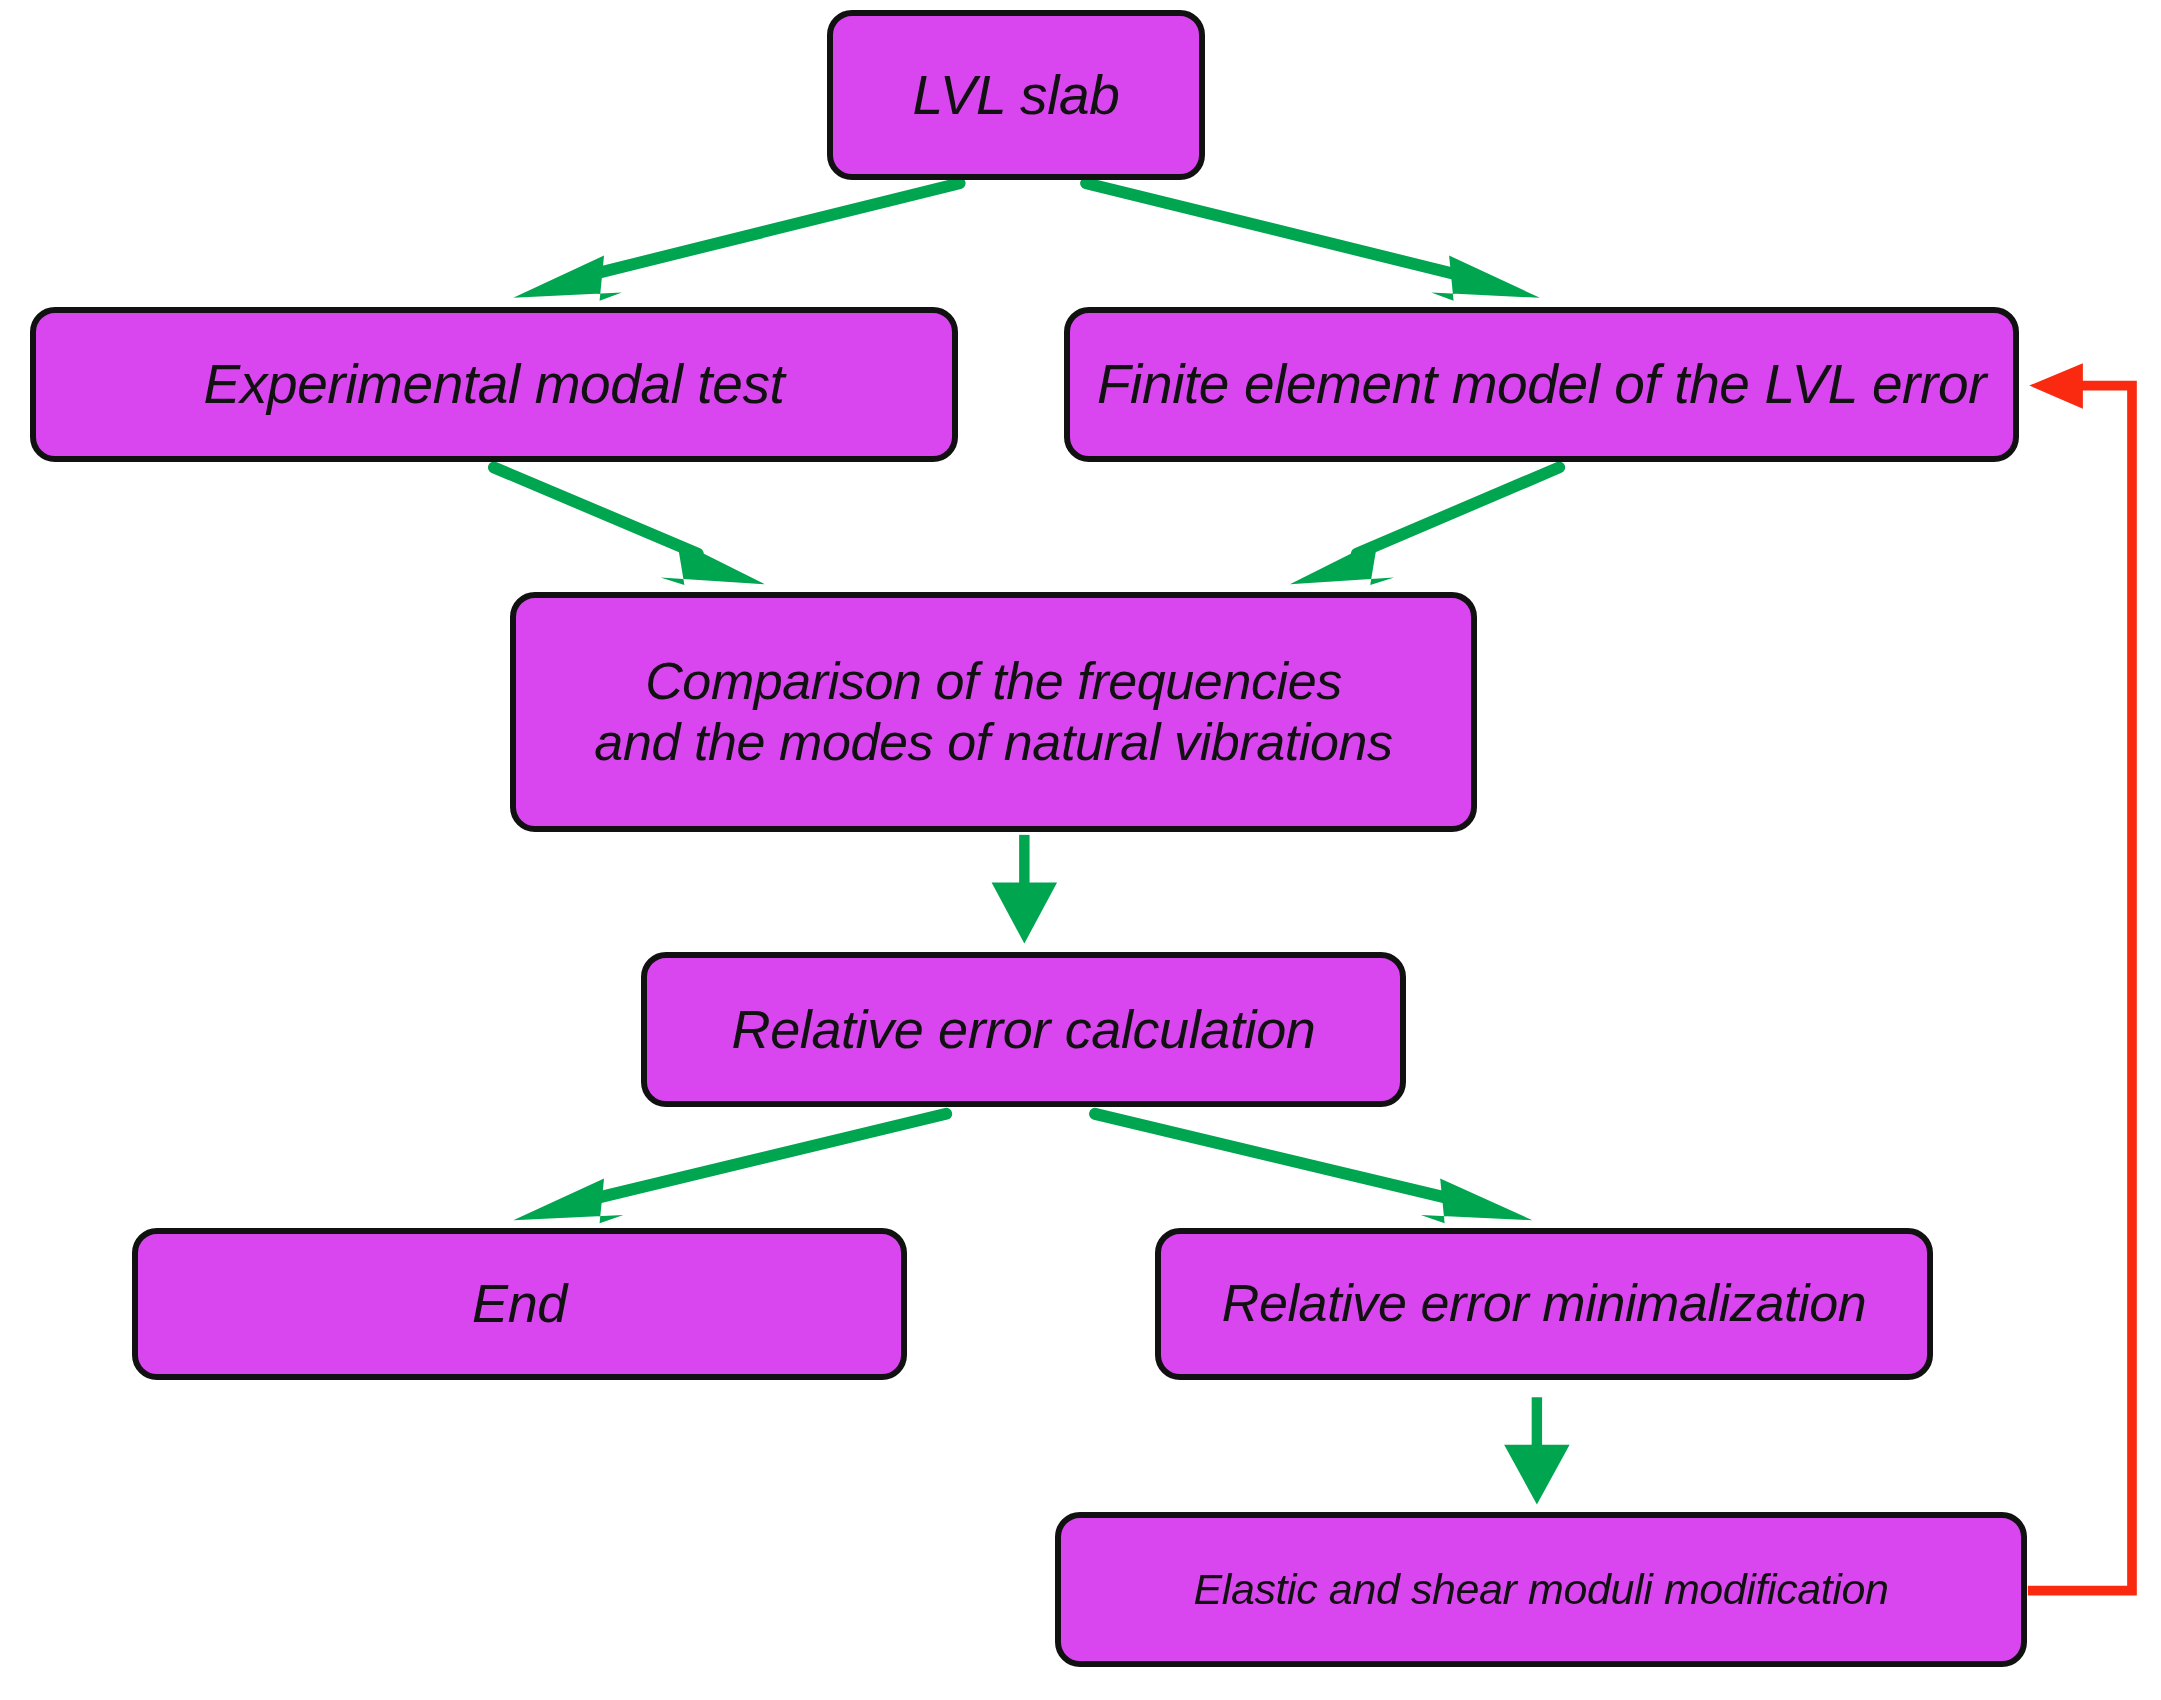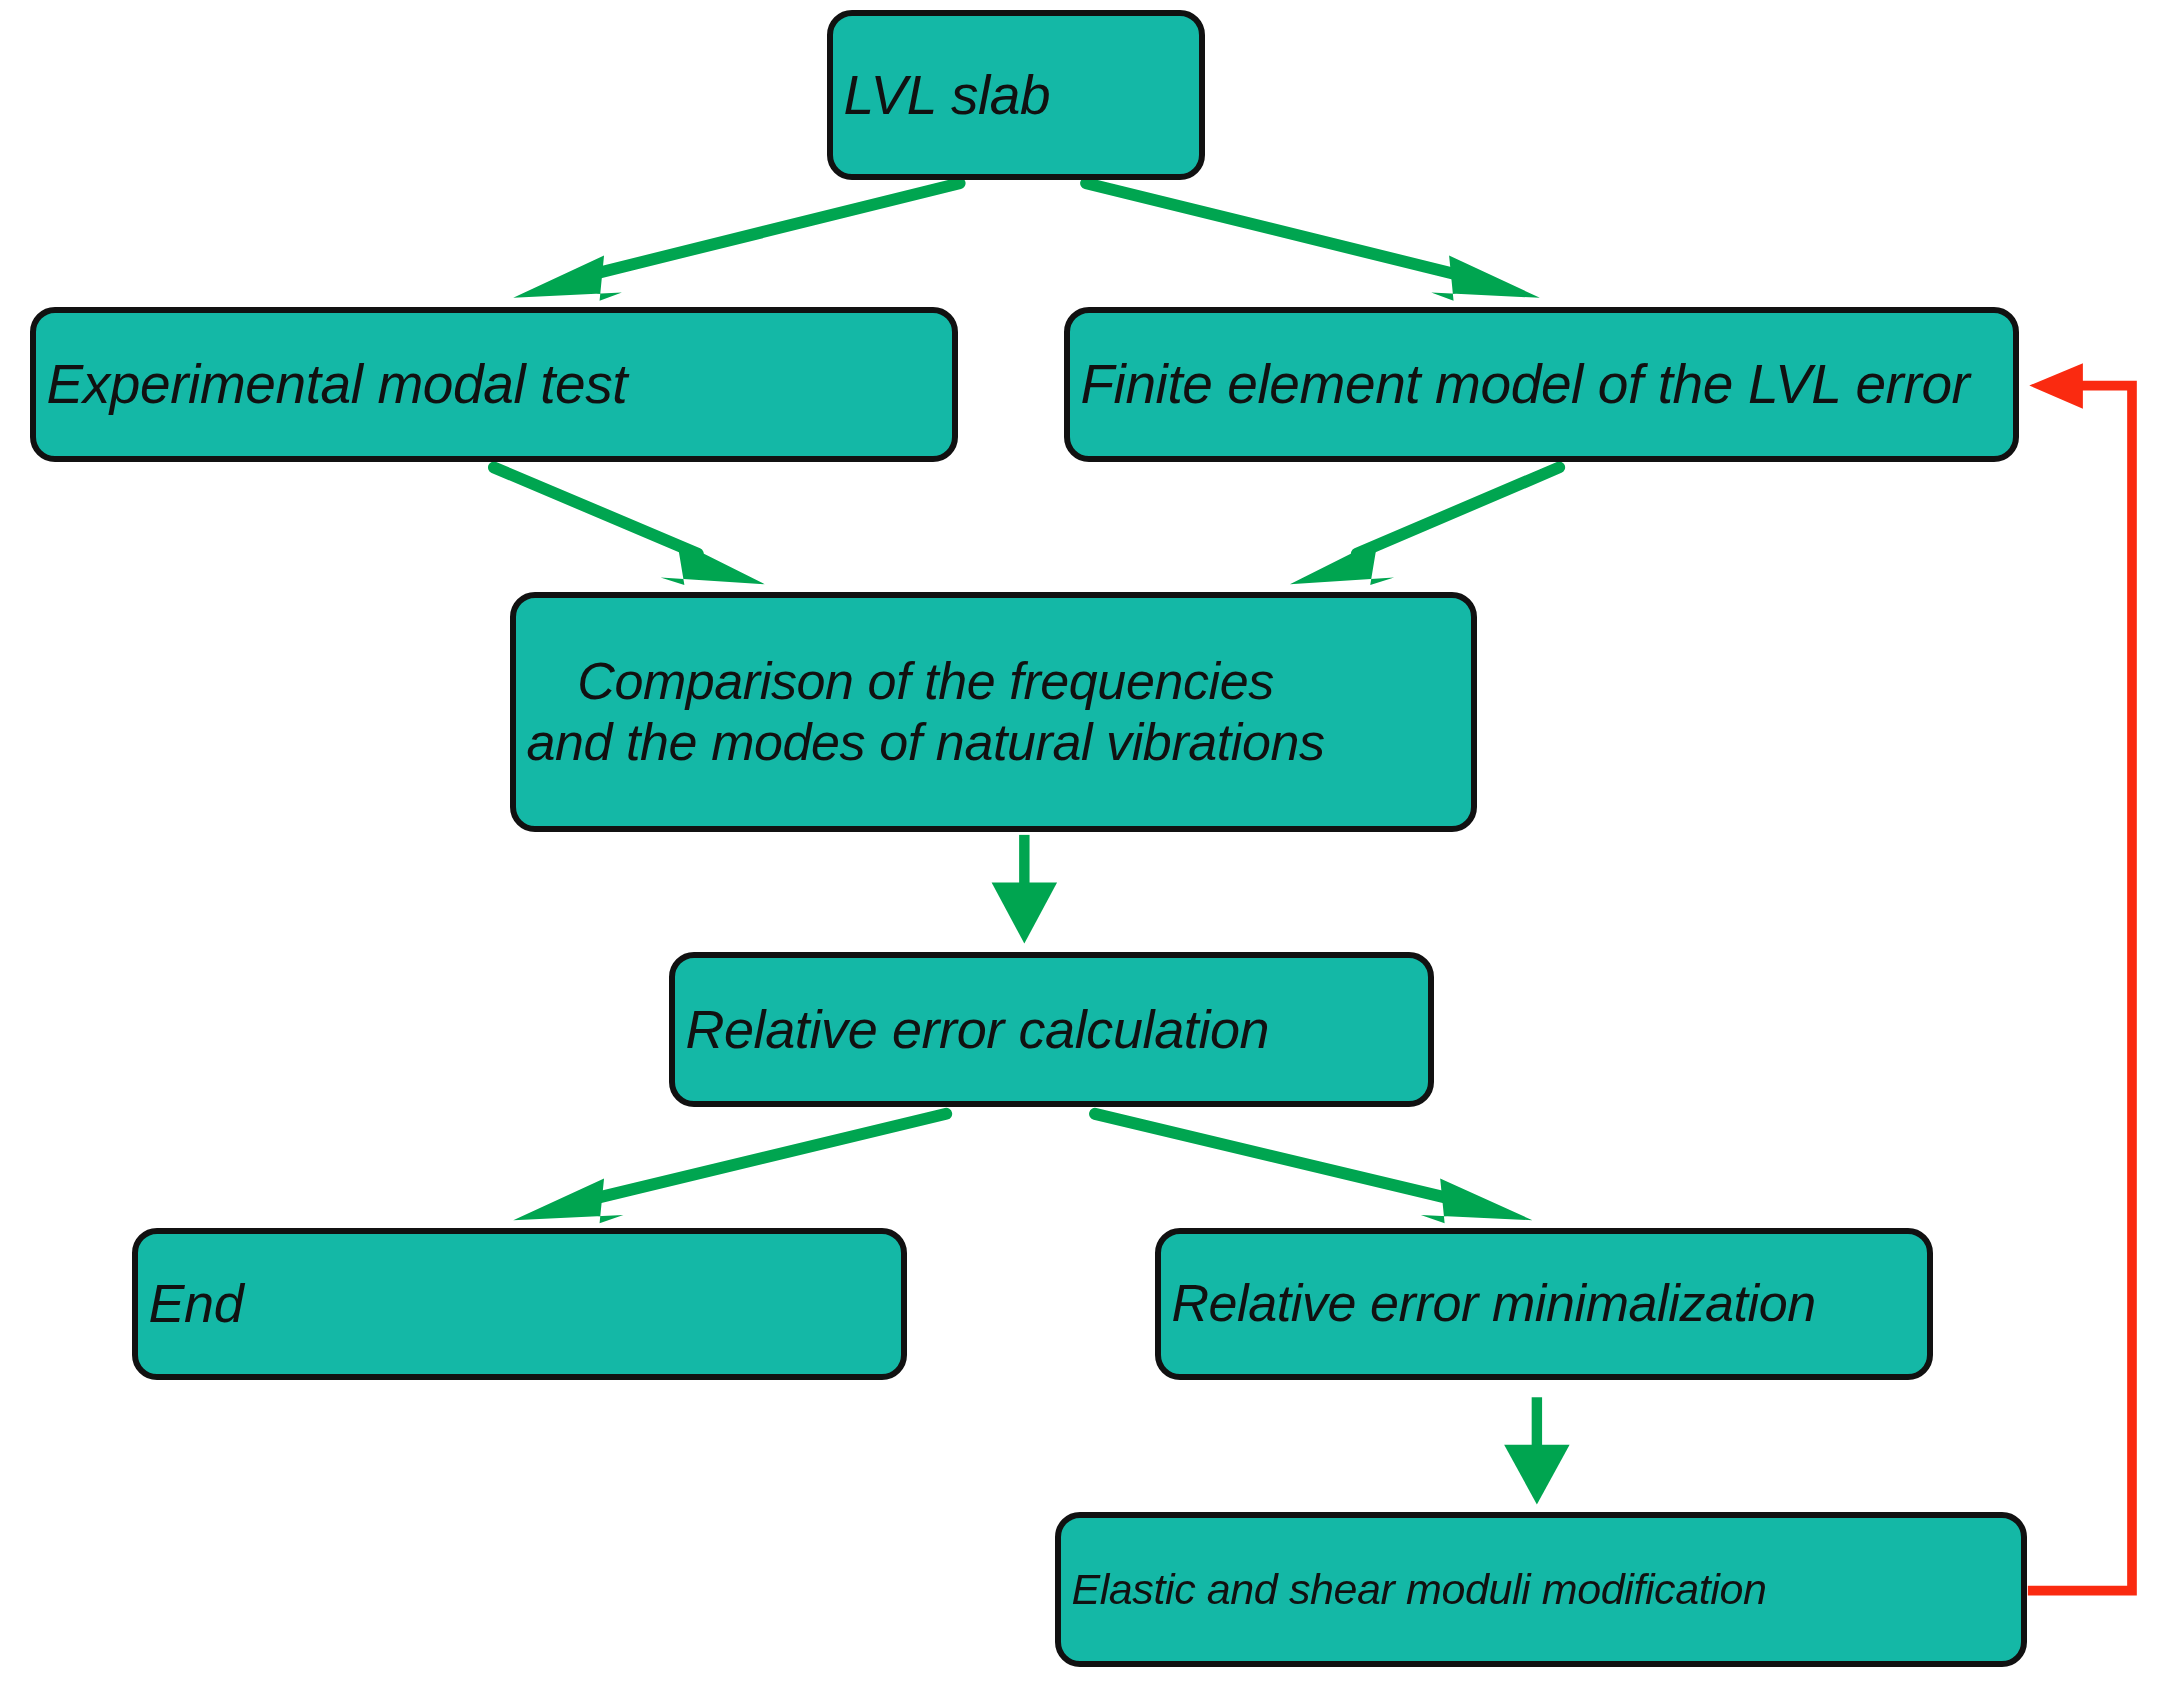--- a/index.html
+++ b/index.html
@@ -19,26 +19,26 @@
     position: absolute;
     left: 0;
     top: 0;
     width: 2161px;
     height: 1701px;
     pointer-events: none;
   }
   .node {
     position: absolute;
     box-sizing: border-box;
-    background: #14b8a6;
+    background: #d946ef;
     border: 6.7px solid #111111;
     border-radius: 25px;
     display: flex;
     align-items: center;
-    justify-content: flex-start;
+    justify-content: center;
     text-align: center;
   }
   .node .label {
     font-family: "Liberation Sans", sans-serif;
     font-style: italic;
     font-weight: 400;
     color: #111111;
     line-height: 1.18;
     letter-spacing: -0.4px;
     white-space: pre-line;
@@ -50,21 +50,21 @@
 
   #node-experimental  { left: 30px;   top: 307px;  width: 928px; height: 155px; }
   #node-experimental .label  { font-size: 55px; }
 
   #node-fem           { left: 1064px; top: 307px;  width: 955px; height: 155px; }
   #node-fem .label           { font-size: 55px; }
 
   #node-comparison    { left: 510px;  top: 592px;  width: 967px; height: 240px; }
   #node-comparison .label    { font-size: 52px; }
 
-  #node-error-calc    { left: 641px;  top: 952px; width: 765px; height: 155px; margin-left: 28px; }
+  #node-error-calc    { left: 641px;  top: 952px; width: 765px; height: 155px; }
   #node-error-calc .label    { font-size: 54px; }
 
   #node-end           { left: 132px;  top: 1228px; width: 775px; height: 152px; }
   #node-end .label           { font-size: 54px; }
 
   #node-minimalization{ left: 1155px; top: 1228px; width: 778px; height: 152px; }
   #node-minimalization .label{ font-size: 52px; }
 
   #node-moduli        { left: 1055px; top: 1512px; width: 972px; height: 155px; }
   #node-moduli .label        { font-size: 43px; }

